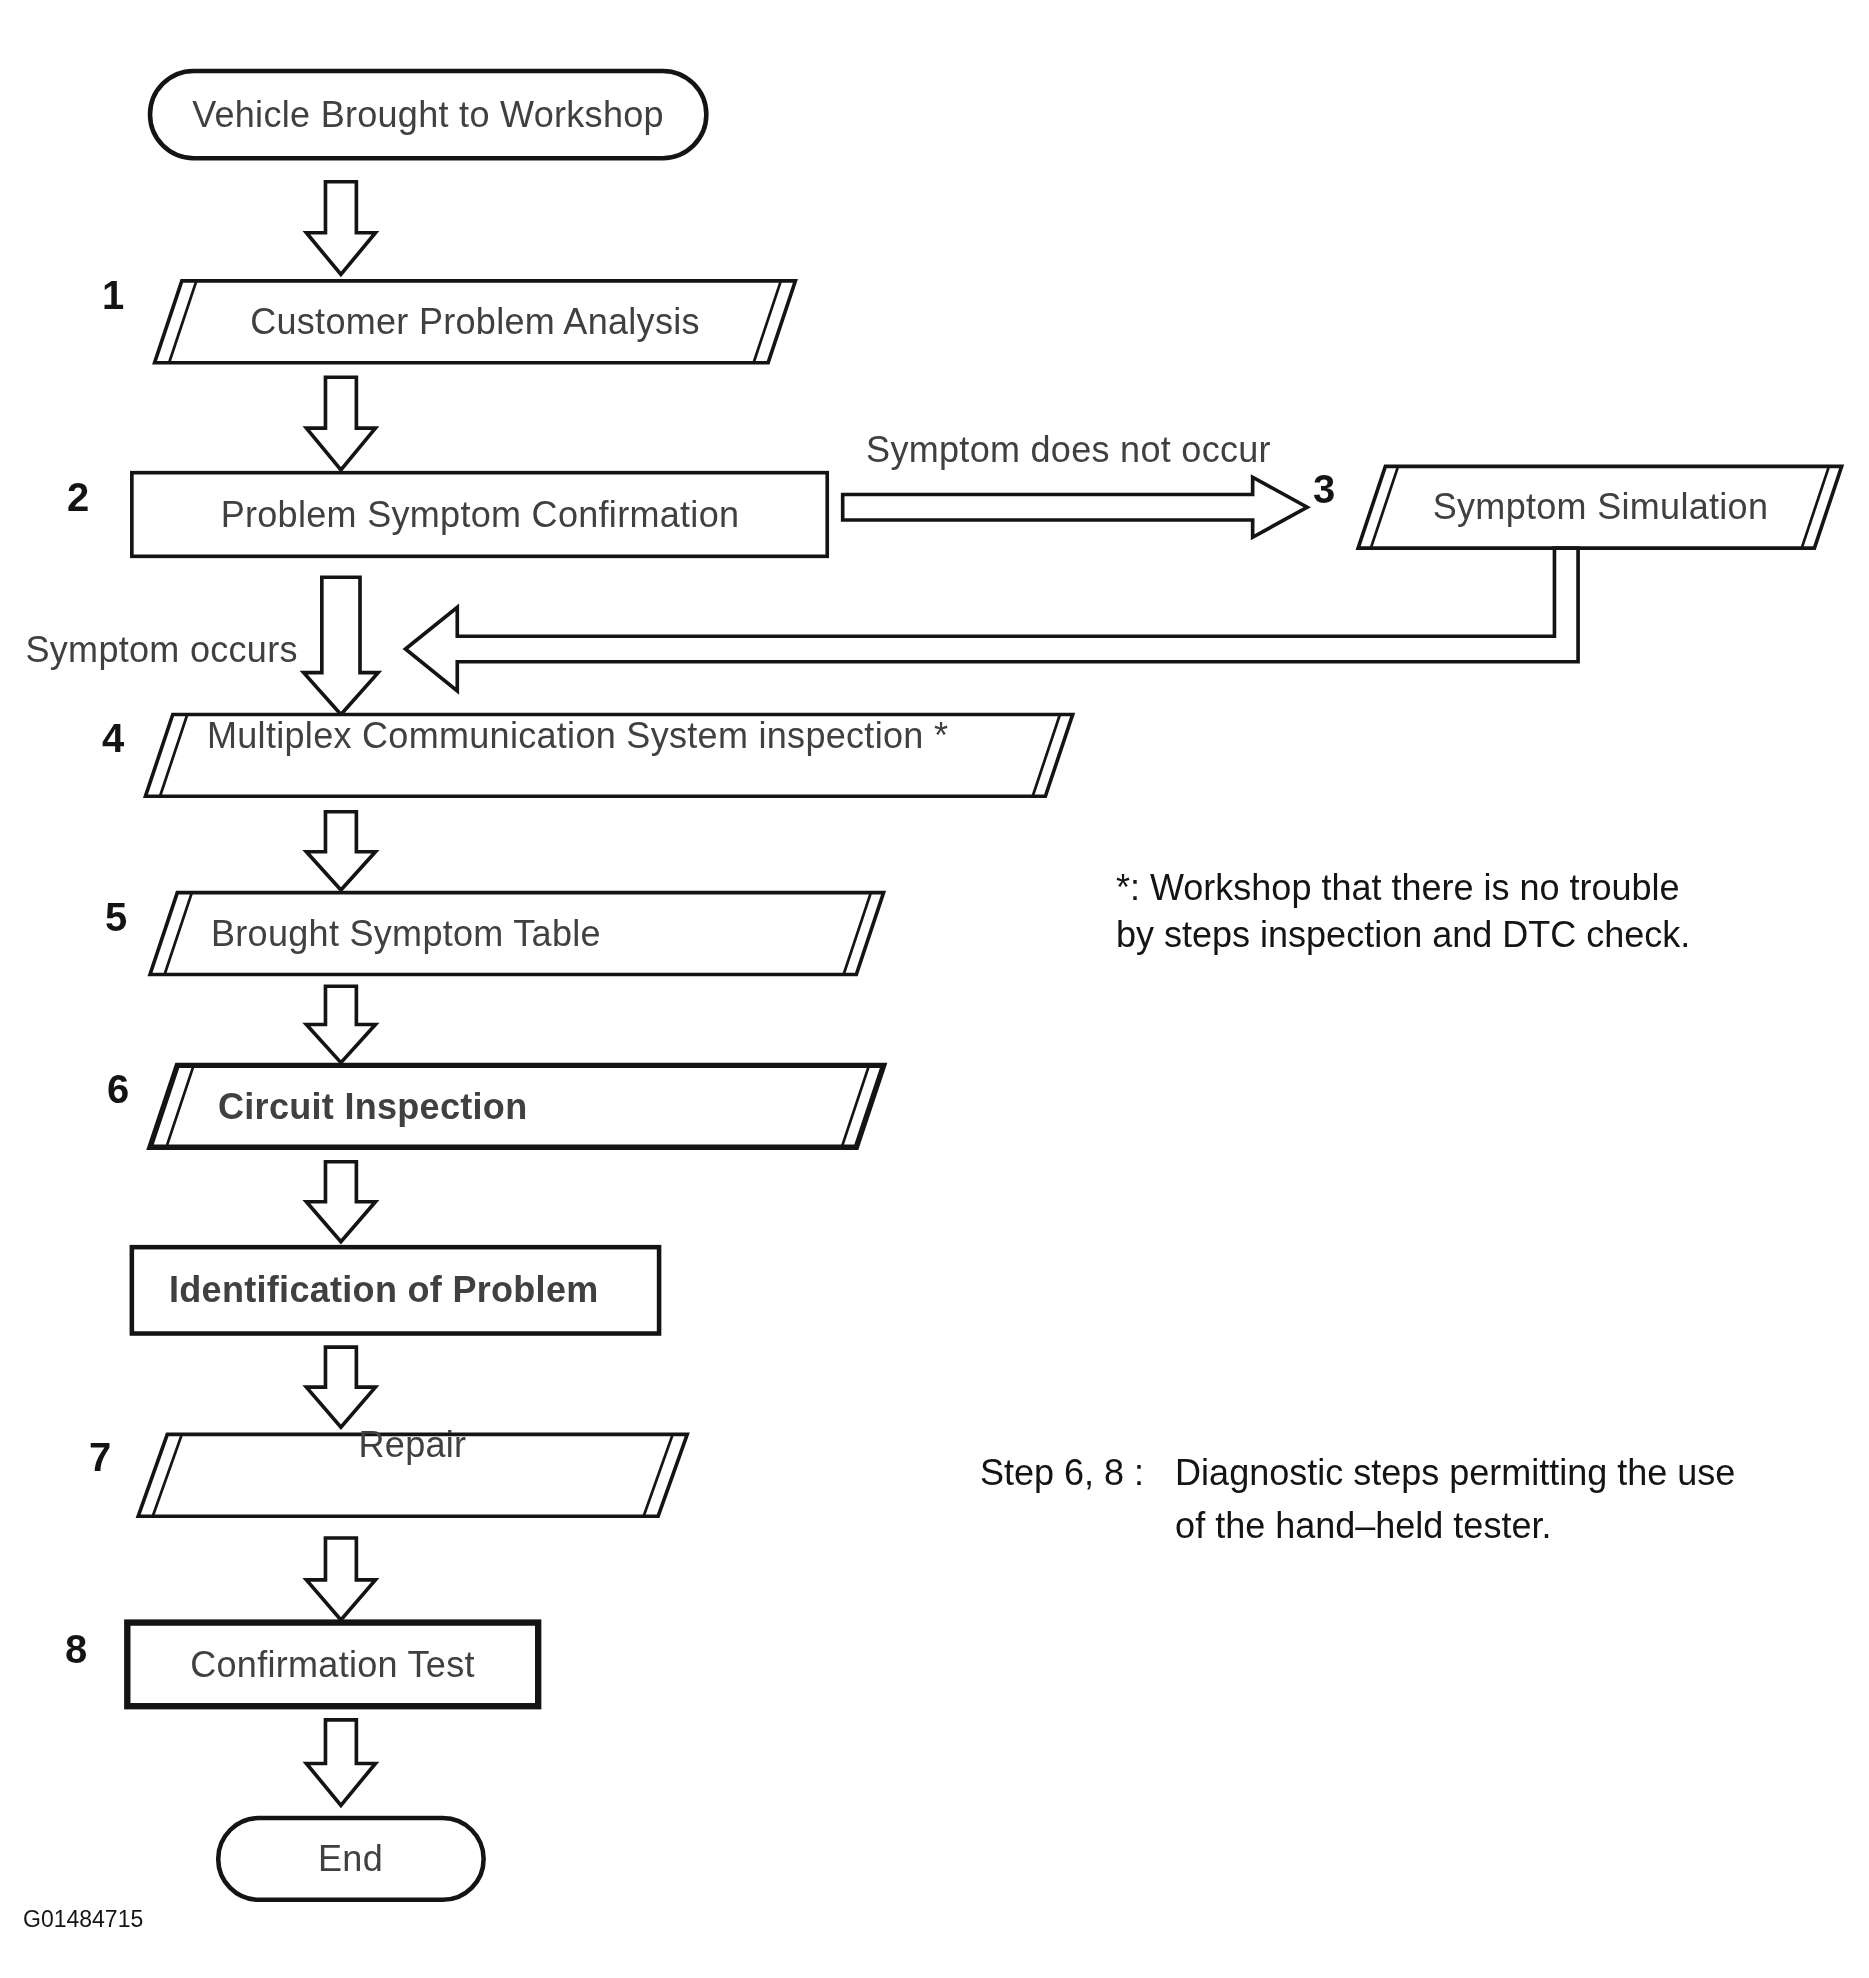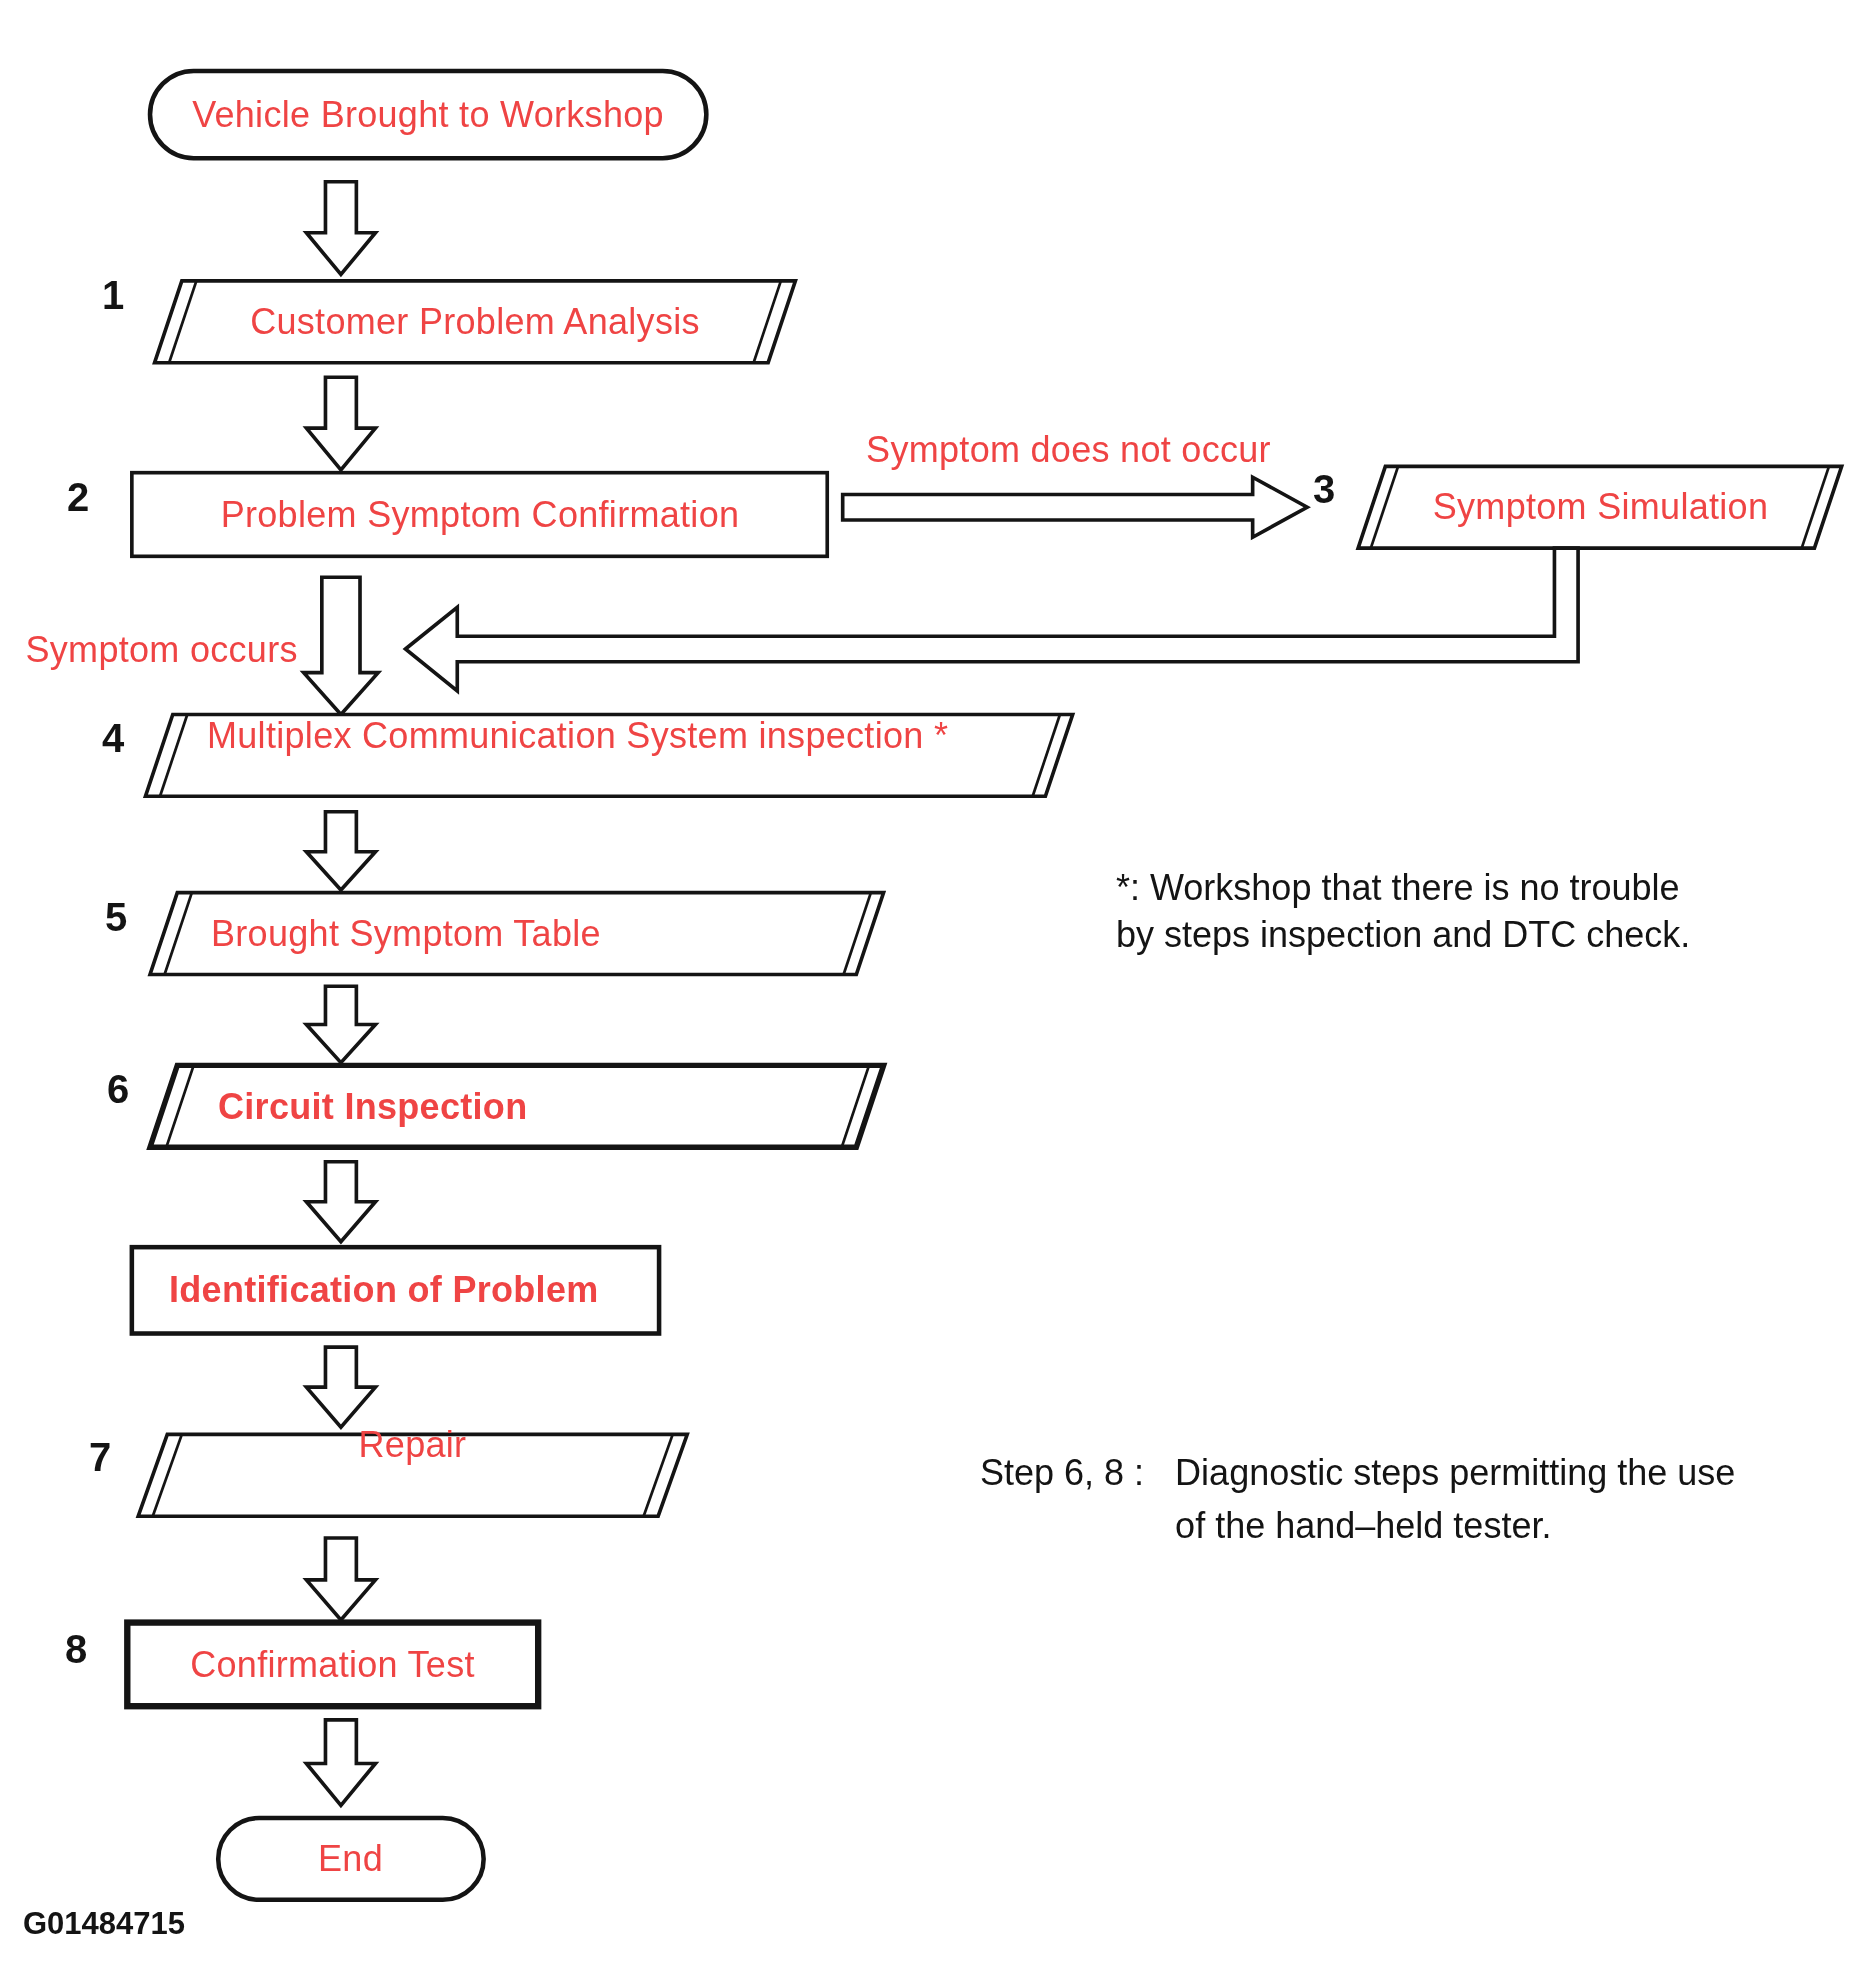--- a/index.html
+++ b/index.html
@@ -1,27 +1,27 @@
 <!DOCTYPE html>
 <html style="font-size:14.5px"><head>
 <meta charset="utf-8">
 <style>
   html,body { margin:0; padding:0; background:#ffffff; }
   body { width:1869px; height:1978px; font-family:"Liberation Sans", sans-serif; color:#141414; }
   .canvas { position:relative; width:1869px; height:1978px; background:#fff; overflow:hidden; }
   svg.layer { position:absolute; left:0; top:0; }
-  .txt { position:absolute; display:flex; align-items:center; font-size:36px; color:#ef4444;
+  .txt { position:absolute; display:flex; align-items:center; font-size:36px; color:#404040;
          letter-spacing:0.3px; white-space:nowrap; }
   .center { justify-content:center; text-align:center; }
   .num { position:absolute; font-size:40px; font-weight:bold; color:#141414; }
   .bold { font-weight:bold; font-size:36px; }
   .noteline { font-size:36px; line-height:47px; color:#141414; white-space:nowrap; }
   .note2wrap { position:absolute; display:flex; gap:31px; }
   .note2col .noteline { line-height:53px; }
-  .figid { position:absolute; font-size:31px; font-weight:bold; color:#141414; }
+  .figid { position:absolute; font-size:23px; font-weight:normal; color:#141414; }
 </style>
 </head>
 <body>
 
 <div class="canvas">
 
   <svg class="layer" width="1869" height="1978" viewBox="0 0 2056 2176">
     <g fill="#ffffff" stroke="#141414" stroke-width="4" stroke-linejoin="miter">
 
       <rect x="165" y="78" width="612" height="96" rx="48" stroke-width="5"></rect>

